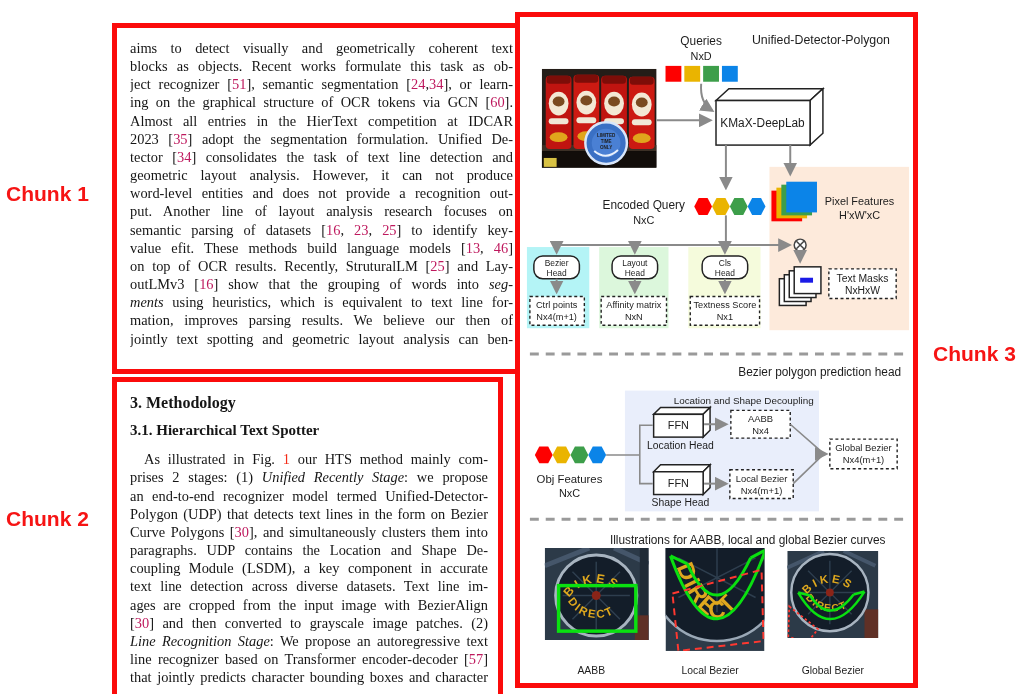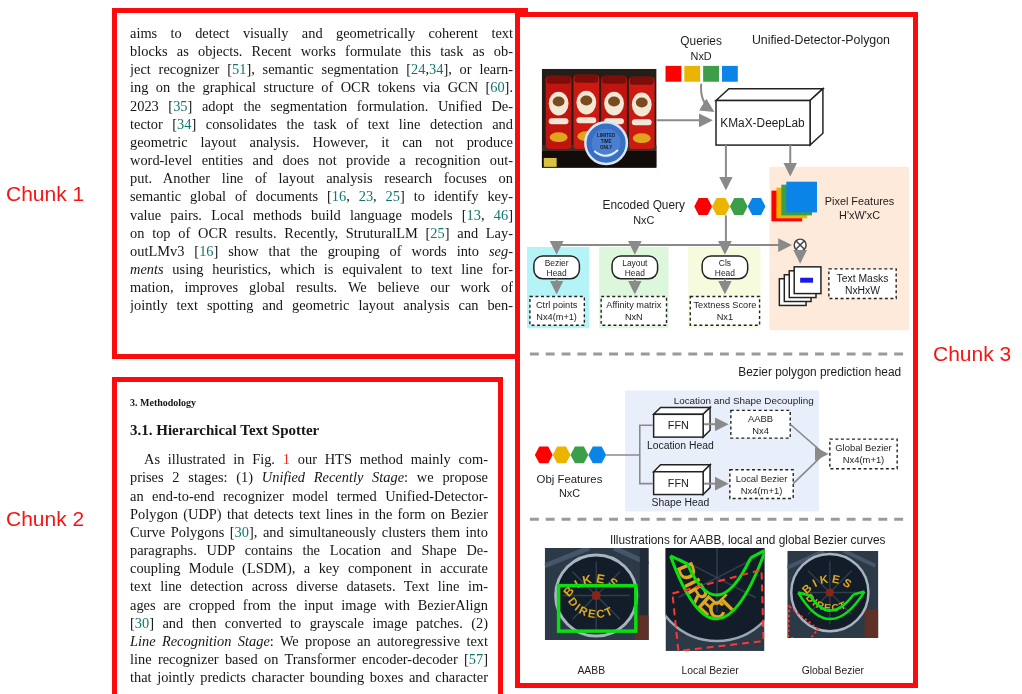--- a/index.html
+++ b/index.html
@@ -1,68 +1,69 @@
 <!DOCTYPE html>
 <html><head>
 <meta charset="utf-8">
 <style>
   html,body{margin:0;padding:0;}
   body{width:1022px;height:694px;position:relative;background:#ffffff;overflow:hidden;
        font-family:"Liberation Sans",sans-serif;}
   .redbox{position:absolute;border:5px solid #fb0b0b;box-sizing:border-box;background:#fff;}
-  .chunk-label{position:absolute;font-family:"Liberation Sans",sans-serif;font-weight:normal;
+  .chunk-label{position:absolute;font-family:"Liberation Sans",sans-serif;font-weight:bold;
        font-size:21px;color:#f61414;white-space:nowrap;}
   
   .papertext{font-family:"Liberation Serif",serif;color:#151515;}
   #box1 .papertext{padding:11px 10px 10px 13px;font-size:14.4px;line-height:18.15px;}
   #box2 .papertext{padding:10px 10px 10px 13px;font-size:14.4px;line-height:18.15px;}
   .pline{white-space:nowrap;overflow:hidden;text-align:justify;text-align-last:justify;}
   .pline.last{text-align-last:left;}
   .pline.indent{text-indent:14px;}
-  .cite{color:#0f766e;}
+  .cite{color:#be185d;}
   .figref{color:#f42a16;}
   .i{font-style:italic;}
-  .mh1{font-weight:bold;font-size:10px;margin:2px 0 9px 0;}
+  .mh1{font-weight:bold;font-size:16px;margin:2px 0 9px 0;}
   .mh2{font-weight:bold;font-size:15px;margin:0 0 11px 0;}
   
   #figsvg{position:absolute;left:0;top:0;}
   svg text{font-family:"Liberation Sans",sans-serif;fill:#1d1d1d;}
   .flowline{stroke:#8a8a8a;stroke-width:2;fill:none;}
   .thinline{stroke:#8a8a8a;stroke-width:1.6;fill:none;}
   .dashbox{fill:#ffffff;stroke:#222222;stroke-width:1.4;stroke-dasharray:3 2.6;}
   .solidbox{fill:#ffffff;stroke:#222222;stroke-width:1.5;}
   .sep{stroke:#9a9a9a;stroke-width:3;stroke-dasharray:9 7;fill:none;}
   .grn{stroke:#0ae010;fill:none;}
   .reddash{stroke:#ff3830;fill:none;}
   .arcword{fill:#dfa81e;font-weight:bold;}
 </style>
 </head>
 <body>
 
 <div class="chunk-label" id="lab1" style="left:6px;top:182px">Chunk 1</div>
 <div class="chunk-label" id="lab2" style="left:6px;top:507px">Chunk 2</div>
 <div class="chunk-label" id="lab3" style="left:933px;top:342px">Chunk 3</div>
 
-<div class="redbox" id="box1" style="left:112px;top:8px;width:416px;height:351px">
+<div class="redbox" id="box1" style="left:112px;top:23px;width:416px;height:351px">
   <div class="papertext">
       <div class="pline"><span>aims to detect visually and geometrically coherent text</span></div>
       <div class="pline"><span>blocks as objects.  Recent works formulate this task as ob-</span></div>
       <div class="pline"><span>ject recognizer [</span><span class="cite">51</span><span>], semantic segmentation [</span><span class="cite">24</span><span>,</span><span class="cite">34</span><span>], or learn-</span></div>
       <div class="pline"><span>ing on the graphical structure of OCR tokens via GCN [</span><span class="cite">60</span><span>].</span></div>
+      <div class="pline"><span>Almost all entries in the HierText competition at IDCAR</span></div>
       <div class="pline"><span>2023 [</span><span class="cite">35</span><span>] adopt the segmentation formulation. Unified De-</span></div>
       <div class="pline"><span>tector [</span><span class="cite">34</span><span>] consolidates the task of text line detection and</span></div>
       <div class="pline"><span>geometric layout analysis.  However, it can not produce</span></div>
       <div class="pline"><span>word-level entities and does not provide a recognition out-</span></div>
       <div class="pline"><span>put.  Another line of layout analysis research focuses on</span></div>
-      <div class="pline"><span>semantic global of documents [</span><span class="cite">16</span><span>, </span><span class="cite">23</span><span>, </span><span class="cite">25</span><span>] to identify key-</span></div>
-      <div class="pline"><span>value pairs. Local methods build language models [</span><span class="cite">13</span><span>, </span><span class="cite">46</span><span>]</span></div>
+      <div class="pline"><span>semantic parsing of datasets [</span><span class="cite">16</span><span>, </span><span class="cite">23</span><span>, </span><span class="cite">25</span><span>] to identify key-</span></div>
+      <div class="pline"><span>value efit. These methods build language models [</span><span class="cite">13</span><span>, </span><span class="cite">46</span><span>]</span></div>
       <div class="pline"><span>on top of OCR results. Recently, StruturalLM [</span><span class="cite">25</span><span>] and Lay-</span></div>
       <div class="pline"><span>outLMv3 [</span><span class="cite">16</span><span>] show that the grouping of words into </span><span class="i">seg-</span></div>
       <div class="pline"><span class="i">ments</span><span> using heuristics, which is equivalent to text line for-</span></div>
-      <div class="pline"><span>mation, improves global results.  We believe our work of</span></div>
+      <div class="pline"><span>mation, improves parsing results.  We believe our then of</span></div>
       <div class="pline"><span>jointly text spotting and geometric layout analysis can ben-</span></div>
     </div>
 </div>
 
 <div class="redbox" id="box2" style="left:112px;top:377px;width:391px;height:332px">
   <div class="papertext">
     <div class="mh1">3. Methodology</div>
     <div class="mh2">3.1. Hierarchical Text Spotter</div>
     <div>
         <div class="pline indent"><span>As illustrated in Fig. </span><span class="figref">1</span><span> our HTS method mainly com-</span></div>

